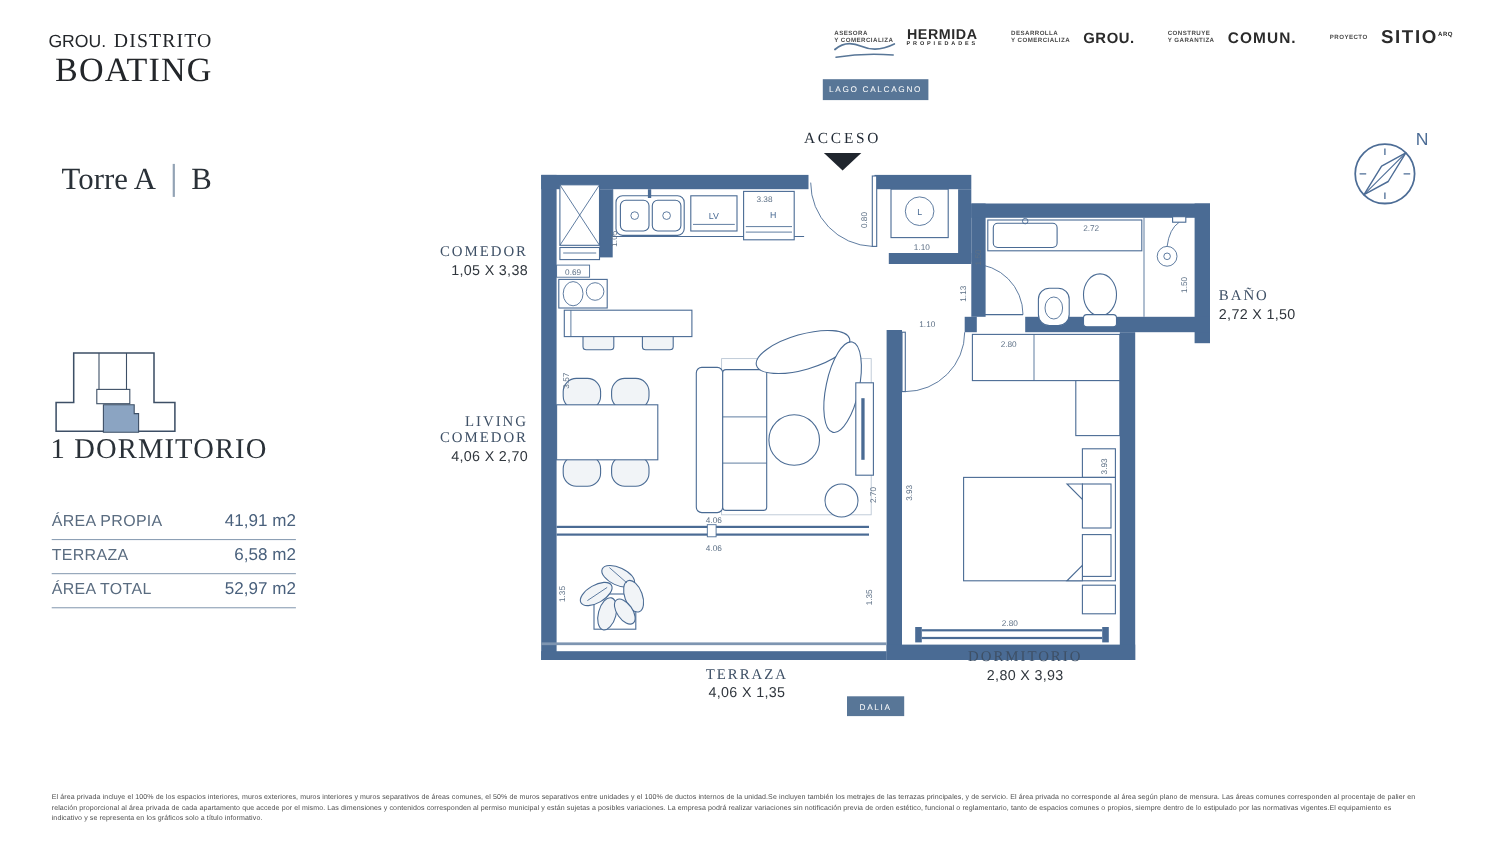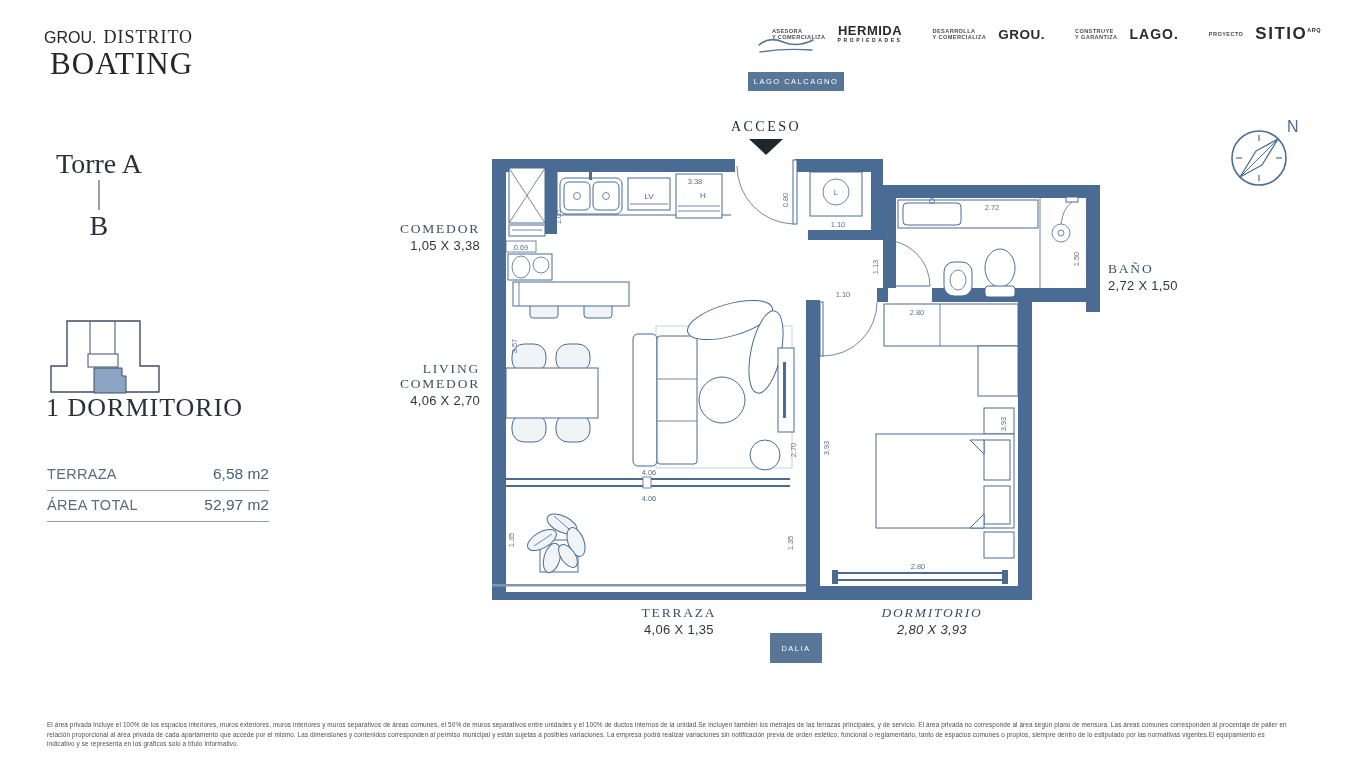--- a/index.html
+++ b/index.html
@@ -80,21 +80,21 @@
     </div>
   </div>
   <div class="partner">
     <div class="p-role">DESARROLLA
 Y COMERCIALIZA</div>
     <div class="p-grou">GROU.</div>
   </div>
   <div class="partner">
     <div class="p-role">CONSTRUYE
 Y GARANTIZA</div>
-    <div class="p-nova">LAGO.</div>
+    <div class="p-nova">COMUN.</div>
   </div>
   <div class="partner">
     <div class="p-role">PROYECTO</div>
     <div class="p-sitio"><span>SITIO</span><sup>ARQ</sup></div>
   </div>
 </div>
 
 <svg class="abs" style="left:755px;top:33px;" width="62" height="24" viewBox="0 0 62 24">
   <path d="M 4 12 Q 14 3 28 9 T 58 7" stroke="#587697" stroke-width="1.6" fill="none" stroke-linecap="round"></path>
   <path d="M 5 19 Q 30 15 57 17" stroke="#587697" stroke-width="1.4" fill="none" stroke-linecap="round"></path>
@@ -110,40 +110,44 @@
   <circle cx="34" cy="42" r="27" stroke="#4d6d96" stroke-width="1.6" fill="none"></circle>
   <line x1="34" y1="19" x2="34" y2="25" stroke="#4d6d96" stroke-width="1.2"></line>
   <line x1="34" y1="59" x2="34" y2="65" stroke="#4d6d96" stroke-width="1.2"></line>
   <line x1="11" y1="42" x2="17" y2="42" stroke="#4d6d96" stroke-width="1.2"></line>
   <line x1="51" y1="42" x2="57" y2="42" stroke="#4d6d96" stroke-width="1.2"></line>
   <polygon points="15,61 31,35 53,23 37,49" fill="#ffffff" stroke="#4d6d96" stroke-width="1.3" stroke-linejoin="round"></polygon>
   <line x1="15" y1="61" x2="53" y2="23" stroke="#4d6d96" stroke-width="1"></line>
   <text x="62" y="16" font-size="16" fill="#4d6d96" font-family="Liberation Serif,serif">N</text>
 </svg>
 
-<div class="abs torre" style="left:56px;top:148px;flex-direction:column;">
+<div class="abs torre" style="left:56px;top:148px;">
   <span>Torre A</span>
   <span class="sep"></span>
   <span>B</span>
 </div>
 
 <div class="abs apt-title" style="left:54px;top:212px;">
 </div>
 
 <svg class="abs" style="left:48px;top:310px;" width="115" height="86" viewBox="0 0 115 86">
   <path d="M 3 56 H 19 V 11 H 92 V 56 H 111 V 82 H 3 Z" fill="none" stroke="#3d4f66" stroke-width="1.4"></path>
   <line x1="42" y1="11" x2="42" y2="50" stroke="#3d4f66" stroke-width="1"></line>
   <line x1="67" y1="11" x2="67" y2="50" stroke="#3d4f66" stroke-width="1"></line>
   <rect x="40" y="44" width="30" height="13" fill="#ffffff" stroke="#3d4f66" stroke-width="1"></rect>
   <polygon points="46,58 74,58 74,66 78,66 78,83 46,83" fill="#8ba4c2" stroke="#3d4f66" stroke-width="1"></polygon>
 </svg>
 
 <div class="abs dorm" style="left:46px;top:393px;">1 DORMITORIO</div>
 
 <div class="abs area-table" style="left:47px;top:460px;">
+  <div class="area-row">
+    <span class="area-label">ÁREA PROPIA</span>
+    <span class="area-value">41,91 m2</span>
+  </div>
   <div class="area-row">
     <span class="area-label">TERRAZA</span>
     <span class="area-value">6,58 m2</span>
   </div>
   <div class="area-row">
     <span class="area-label">ÁREA TOTAL</span>
     <span class="area-value">52,97 m2</span>
   </div>
 </div>
 
@@ -340,36 +344,36 @@
     <text class="dim" x="514" y="540" text-anchor="middle" transform="rotate(-90 514 540)">1.35</text>
     <text class="dim" x="793" y="543" text-anchor="middle" transform="rotate(-90 793 543)">1.35</text>
     <text class="dim" x="918" y="569" text-anchor="middle">2.80</text>
   </g>
 </svg>
 
 <div class="abs room-label ta-r" style="left:355px;top:221px;width:125px;">
   <div class="room-name">COMEDOR</div>
   <div class="room-dims">1,05 X 3,38</div>
 </div>
-<div class="abs room-label ta-r" style="left:370px;top:361px;width:110px;">
+<div class="abs room-label ta-r" style="left:370px;top:375px;width:110px;">
   <div class="room-name">LIVING COMEDOR</div>
   <div class="room-dims">4,06 X 2,70</div>
 </div>
 <div class="abs room-label" style="left:1108px;top:261px;width:150px;">
   <div class="room-name">BAÑO</div>
   <div class="room-dims">2,72 X 1,50</div>
 </div>
 <div class="abs room-label ta-c" style="left:619px;top:605px;width:120px;">
   <div class="room-name">TERRAZA</div>
   <div class="room-dims">4,06 X 1,35</div>
 </div>
-<div class="abs room-label ta-c" style="left:872px;top:605px;width:120px;font-style:italic;">
+<div class="abs room-label ta-c" style="left:872px;top:589px;width:120px;">
   <div class="room-name">DORMITORIO</div>
   <div class="room-dims">2,80 X 3,93</div>
 </div>
 
-<div class="abs badge" style="left:770px;top:633px;width:52px;height:30px;">DALIA</div>
+<div class="abs badge" style="left:770px;top:633px;width:52px;height:18px;">DALIA</div>
 
 <div class="abs disclaimer" style="left:47px;top:720px;width:1245px;">
   <div>El área privada incluye el 100% de los espacios interiores, muros exteriores, muros interiores y muros separativos de áreas comunes, el 50% de muros separativos entre unidades y el 100% de ductos internos de la unidad.Se incluyen también los metrajes de las terrazas principales, y de servicio. El área privada no corresponde al área según plano de mensura. Las áreas comunes corresponden al procentaje de palier en</div>
   <div>relación proporcional al área privada de cada apartamento que accede por el mismo. Las dimensiones y contenidos corresponden al permiso municipal y están sujetas a posibles variaciones. La empresa podrá realizar variaciones sin notificación previa de orden estético, funcional o reglamentario, tanto de espacios comunes o propios, siempre dentro de lo estipulado por las normativas vigentes.El equipamiento es</div>
   <div>indicativo y se representa en los gráficos solo a título informativo.</div>
 </div>
 
 </body></html>

